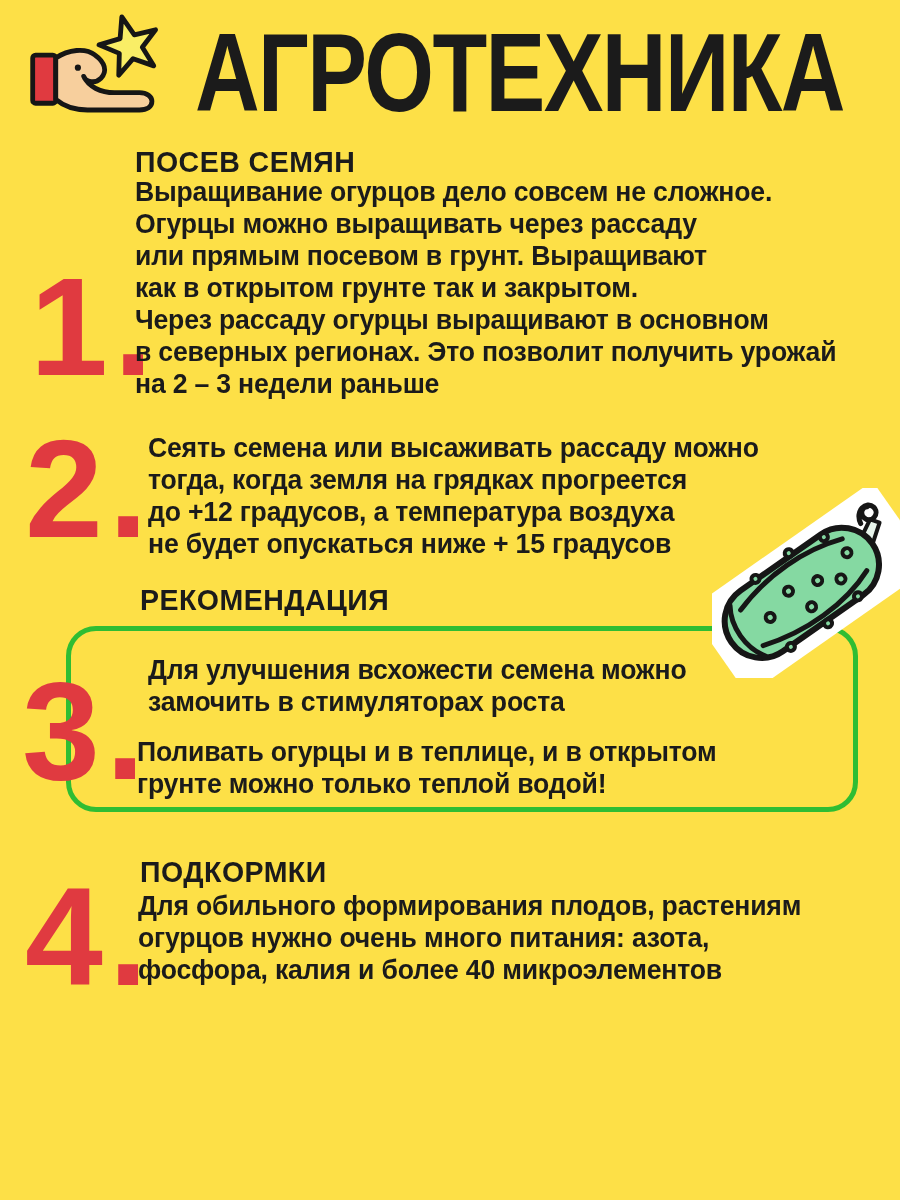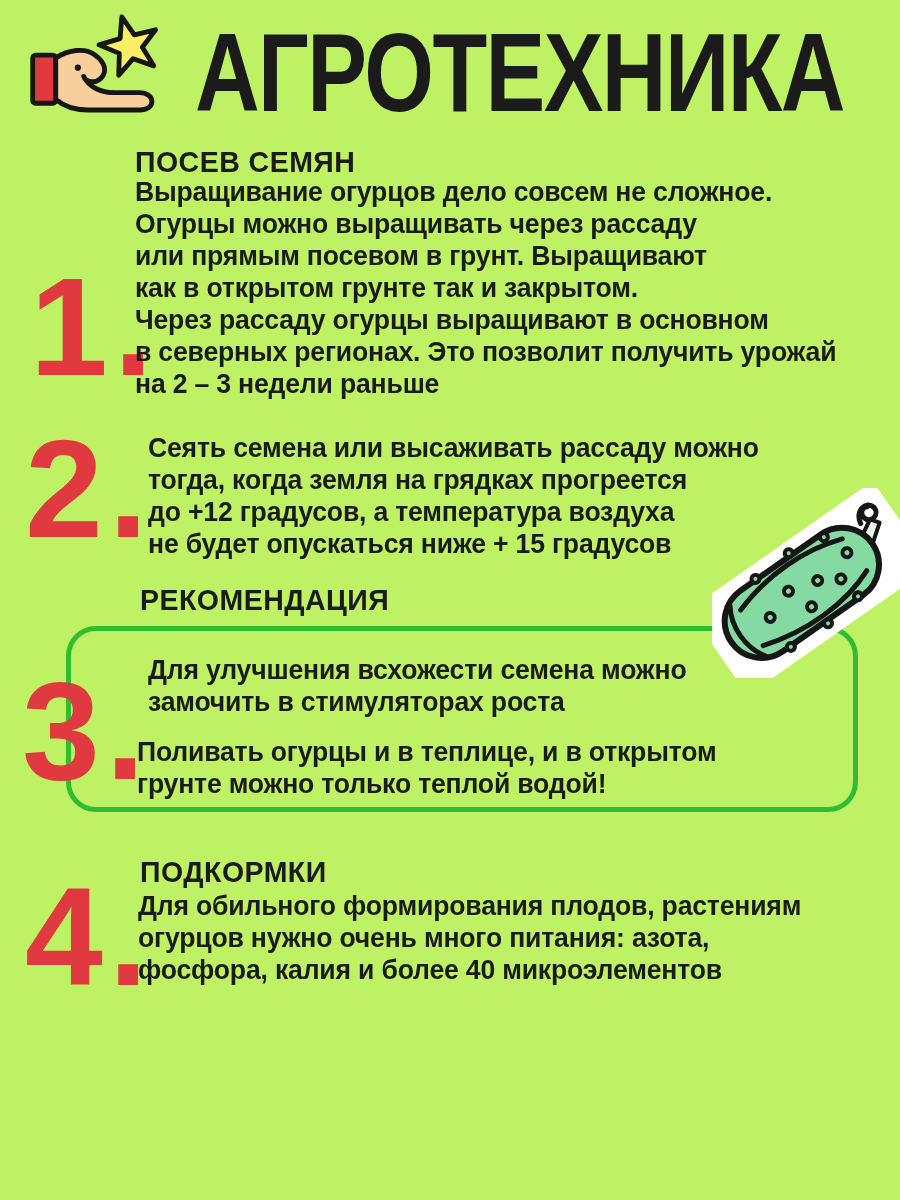--- a/index.html
+++ b/index.html
@@ -2,21 +2,21 @@
 <html style="--accent-red: #e03a40; --accent-green: #2fbd33; --ink: #1b1b1b; --cucumber-fill: #85d9a2; --cucumber-outline: #161616; --star-fill: #f9ee66; --hand-fill: #f7cf9d;"><head>
 <meta charset="utf-8">
 <style>
   :root{
     --accent-red:#e03a40; --accent-green:#2fbd33; --ink:#1b1b1b;
     --cucumber-fill:#85d9a2; --cucumber-outline:#161616;
     --star-fill:#f9ee66; --hand-fill:#f7cf9d;
   }
   *{margin:0;padding:0;box-sizing:border-box}
   body{background:#e9e9e9;font-family:"Liberation Sans","DejaVu Sans",sans-serif}
-  .canvas{position:relative;width:900px;height:1200px;background:#bef264;overflow:hidden;margin:0 auto}
+  .canvas{position:relative;width:900px;height:1200px;background:#fde047;overflow:hidden;margin:0 auto}
 
   .title{
     position:absolute;left:195px;top:17px;
     font-weight:bold;font-size:112px;line-height:1;letter-spacing:-2px;
     color:var(--ink);transform:scaleX(.8);transform-origin:left top;white-space:pre;
   }
   .num{
     position:absolute;color:var(--accent-red);
     font-weight:bold;font-size:140px;line-height:.75;letter-spacing:6px;white-space:pre;
   }

